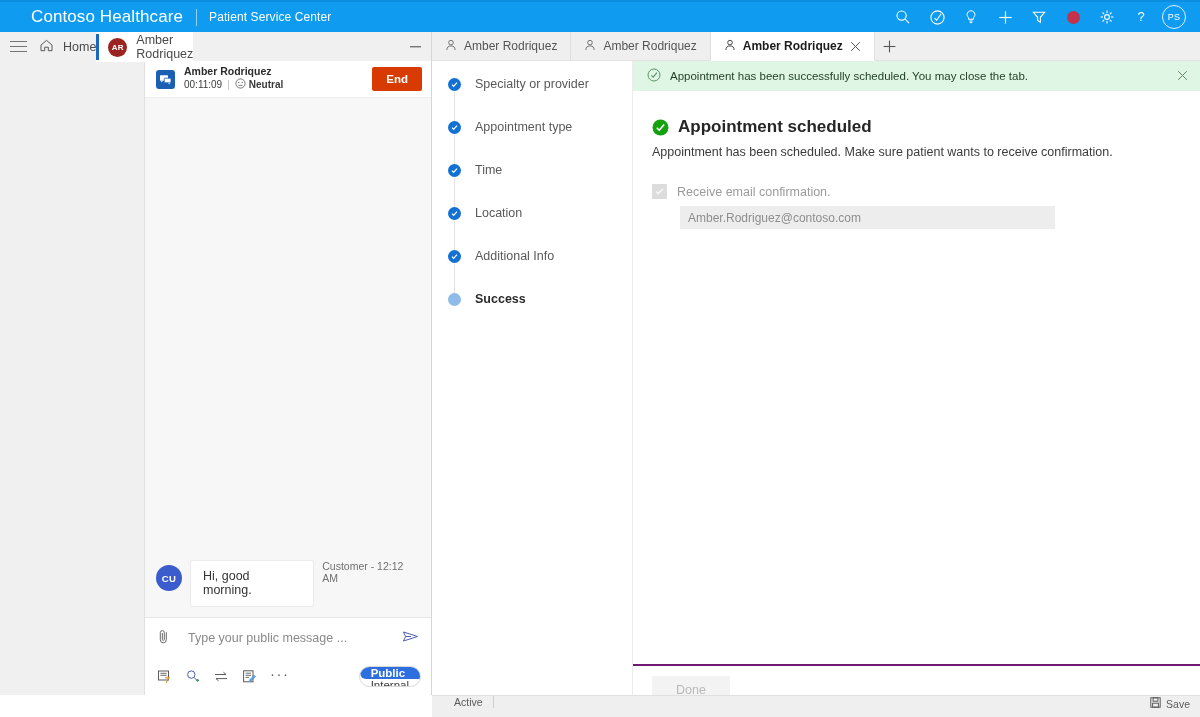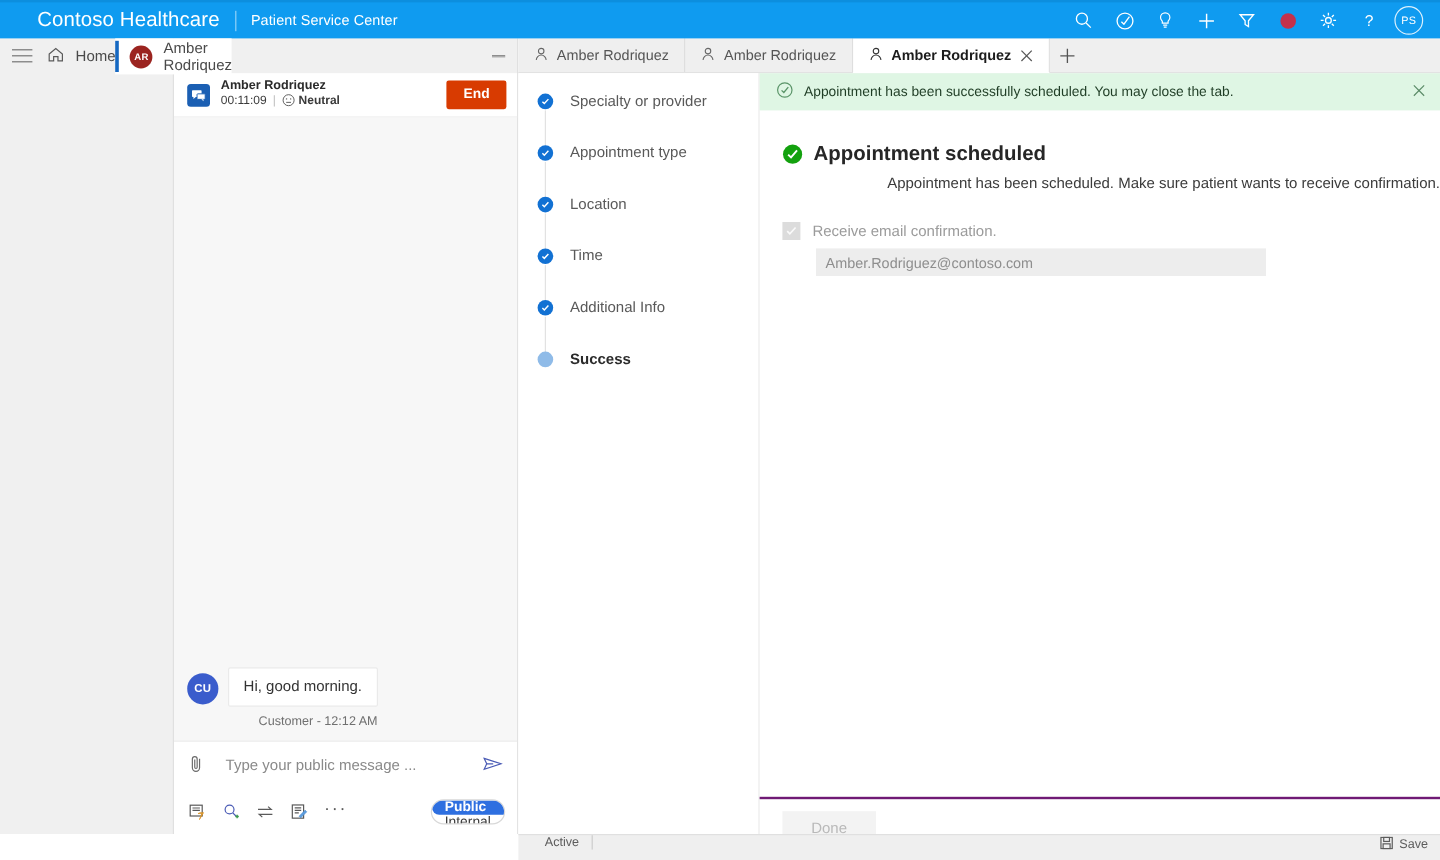--- a/index.html
+++ b/index.html
@@ -128,21 +128,21 @@
     padding: 0 10px 10px 11px;
     display: flex; gap: 8px; align-items: flex-start;
   }
   .msg-avatar {
     width: 26px; height: 26px; border-radius: 50%;
     background: #3a5ccc; color: #fff;
     font-size: 9.5px; font-weight: 700; letter-spacing: .3px;
     display: flex; align-items: center; justify-content: center;
     flex: 0 0 auto; margin-top: 5px;
   }
-  .msg-stack { display: flex; flex-direction: column; gap: 6px; align-items: flex-end; }
+  .msg-stack { display: flex; gap: 6px; }
   .msg-bubble {
     background: #fff; border: 1px solid #eaeaea;
     border-radius: 2px; padding: 8px 12px 9px 12px;
     font-size: 12.5px; color: #333; align-self: flex-start;
   }
   .msg-caption { font-size: 10.5px; color: #707070; padding-left: 2px; }
 
   .composer { background: #fff; border-top: 1px solid #e6e6e6; }
   .comp-input-row {
     height: 40px; display: flex; align-items: center;
@@ -215,21 +215,21 @@
 
   .content { flex: 1 1 auto; min-width: 0; display: flex; flex-direction: column;
              border-left: 1px solid #ececec; }
   .notif {
     background: #dff6e4;
     display: flex; align-items: center; gap: 9px;
     padding: 7px 12px 7px 14px;
     font-size: 11.5px; color: #1f3d25;
   }
   .notif-x { margin-left: auto; cursor: pointer; color: #4e7a58; }
-  .content-body { padding: 26px 0 0 19px; flex: 1 1 auto; text-align: right; }
+  .content-body { padding: 26px 0 0 19px; flex: 1 1 auto; }
   .succ-head {
     display: flex; align-items: center; gap: 9px;
     font-size: 17px; font-weight: 700; color: #262626;
   }
   .succ-badge { width: 17px; height: 17px; flex: 0 0 auto; }
   .succ-sub { font-size: 12.5px; color: #3b3b3b; margin-top: 8px; }
   .cb-row { display: flex; align-items: center; gap: 10px; margin-top: 25px; }
   .cb-box {
     width: 15px; height: 15px; background: #dcdcdc;
     display: flex; align-items: center; justify-content: center;
@@ -535,30 +535,30 @@
             </span>
             <span class="slabel">Appointment type</span>
           </div>
           <div class="step">
             <span class="line"></span>
             <span class="dot">
               <svg width="9" height="9" viewBox="0 0 9 9">
                   <path d="M2 4.7 L3.6 6.3 L7 2.6" fill="none" stroke="#fff" stroke-width="1.2"></path>
                 </svg>
             </span>
-            <span class="slabel">Location</span>
+            <span class="slabel">Time</span>
           </div>
           <div class="step">
             <span class="line"></span>
             <span class="dot">
               <svg width="9" height="9" viewBox="0 0 9 9">
                   <path d="M2 4.7 L3.6 6.3 L7 2.6" fill="none" stroke="#fff" stroke-width="1.2"></path>
                 </svg>
             </span>
-            <span class="slabel">Time</span>
+            <span class="slabel">Location</span>
           </div>
           <div class="step">
             <span class="line"></span>
             <span class="dot">
               <svg width="9" height="9" viewBox="0 0 9 9">
                   <path d="M2 4.7 L3.6 6.3 L7 2.6" fill="none" stroke="#fff" stroke-width="1.2"></path>
                 </svg>
             </span>
             <span class="slabel">Additional Info</span>
           </div>

